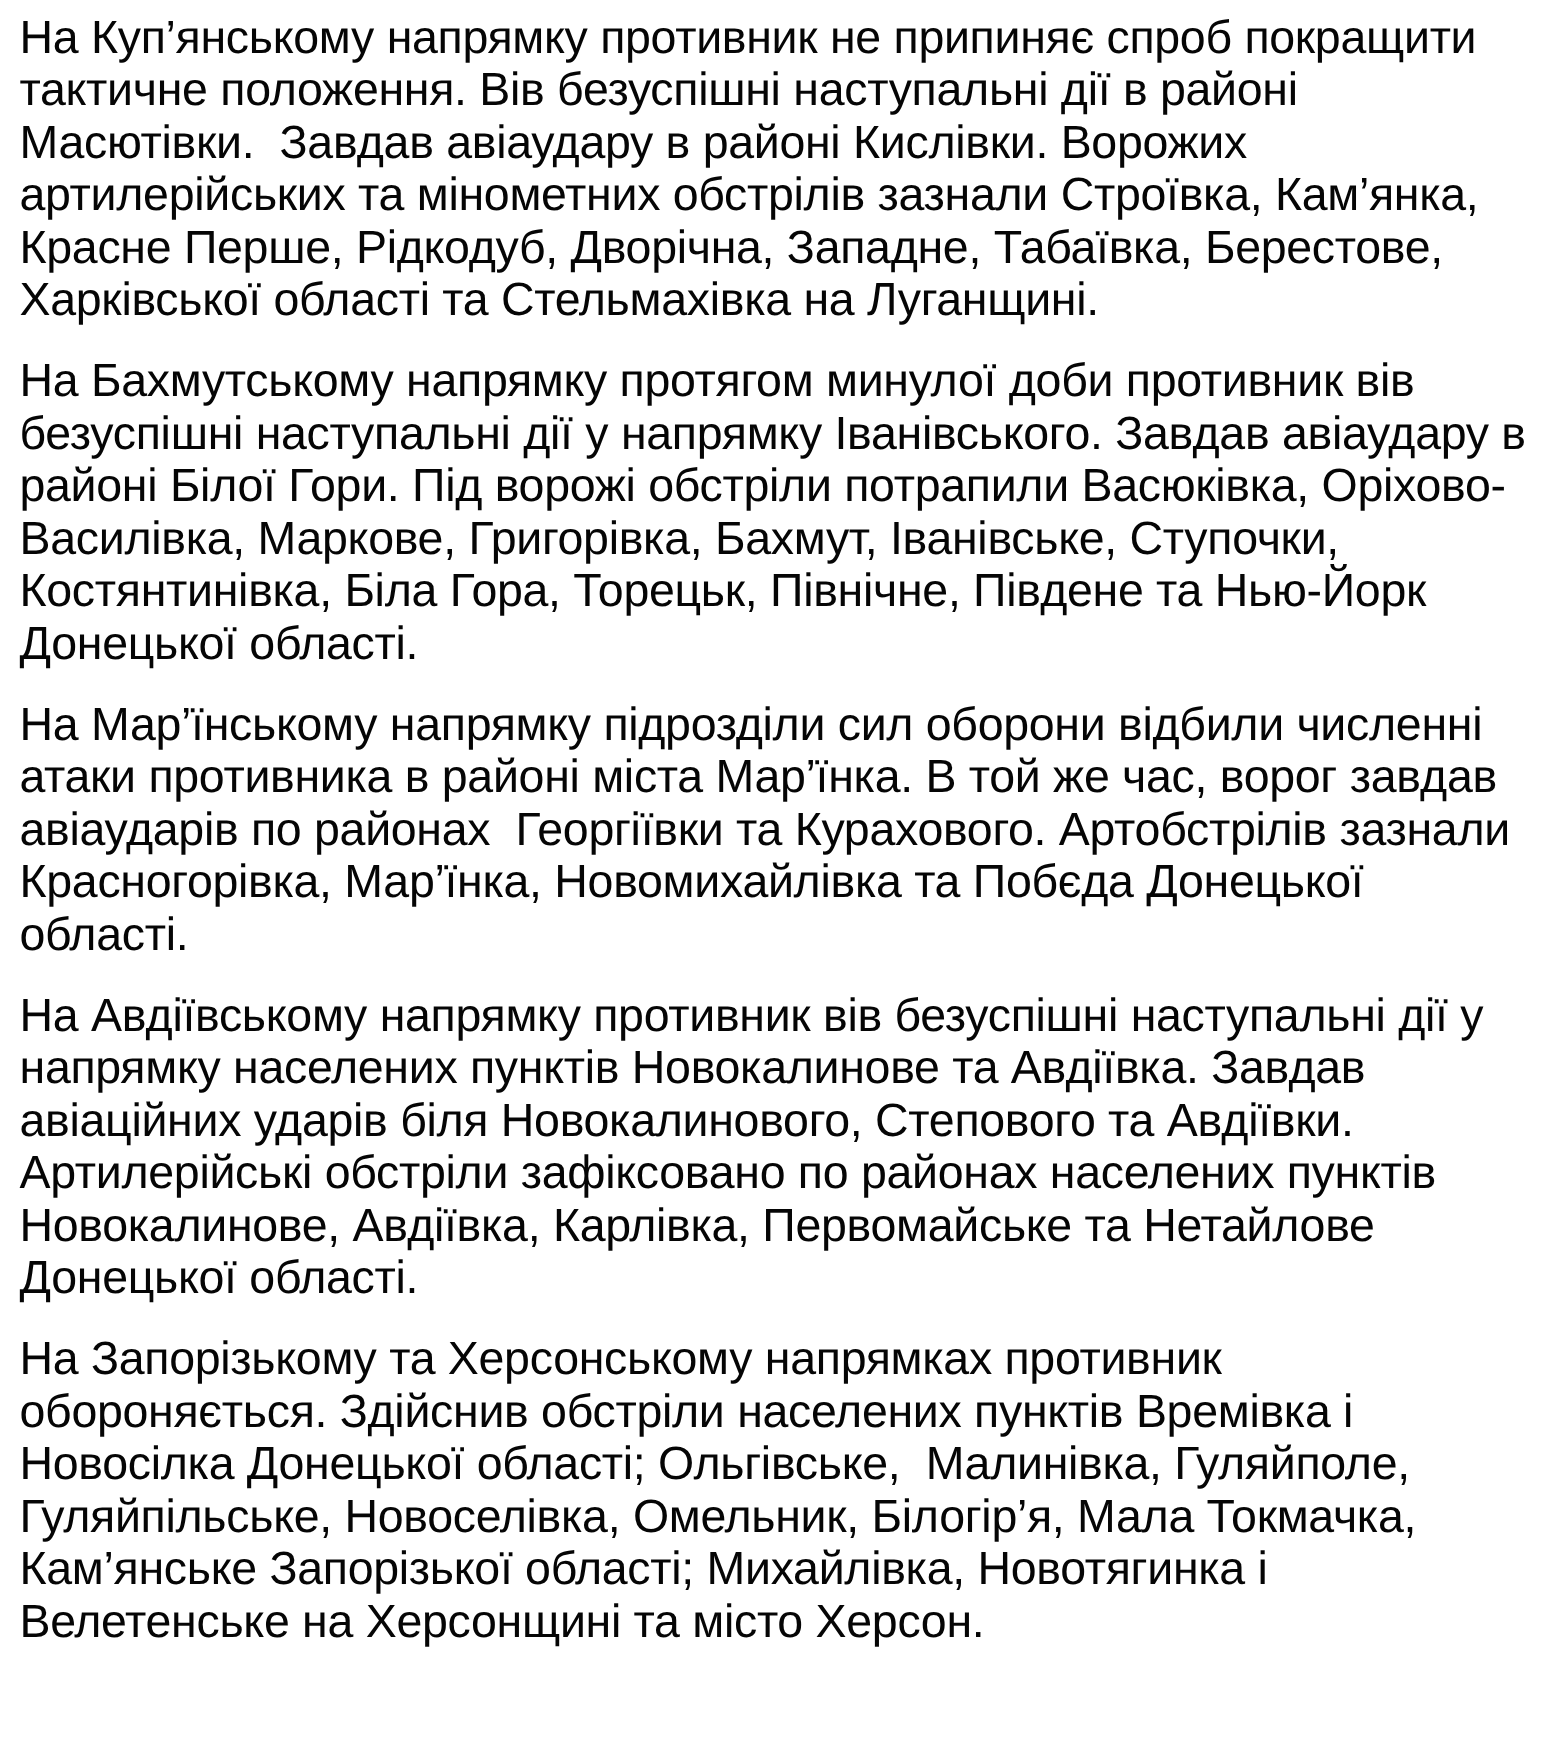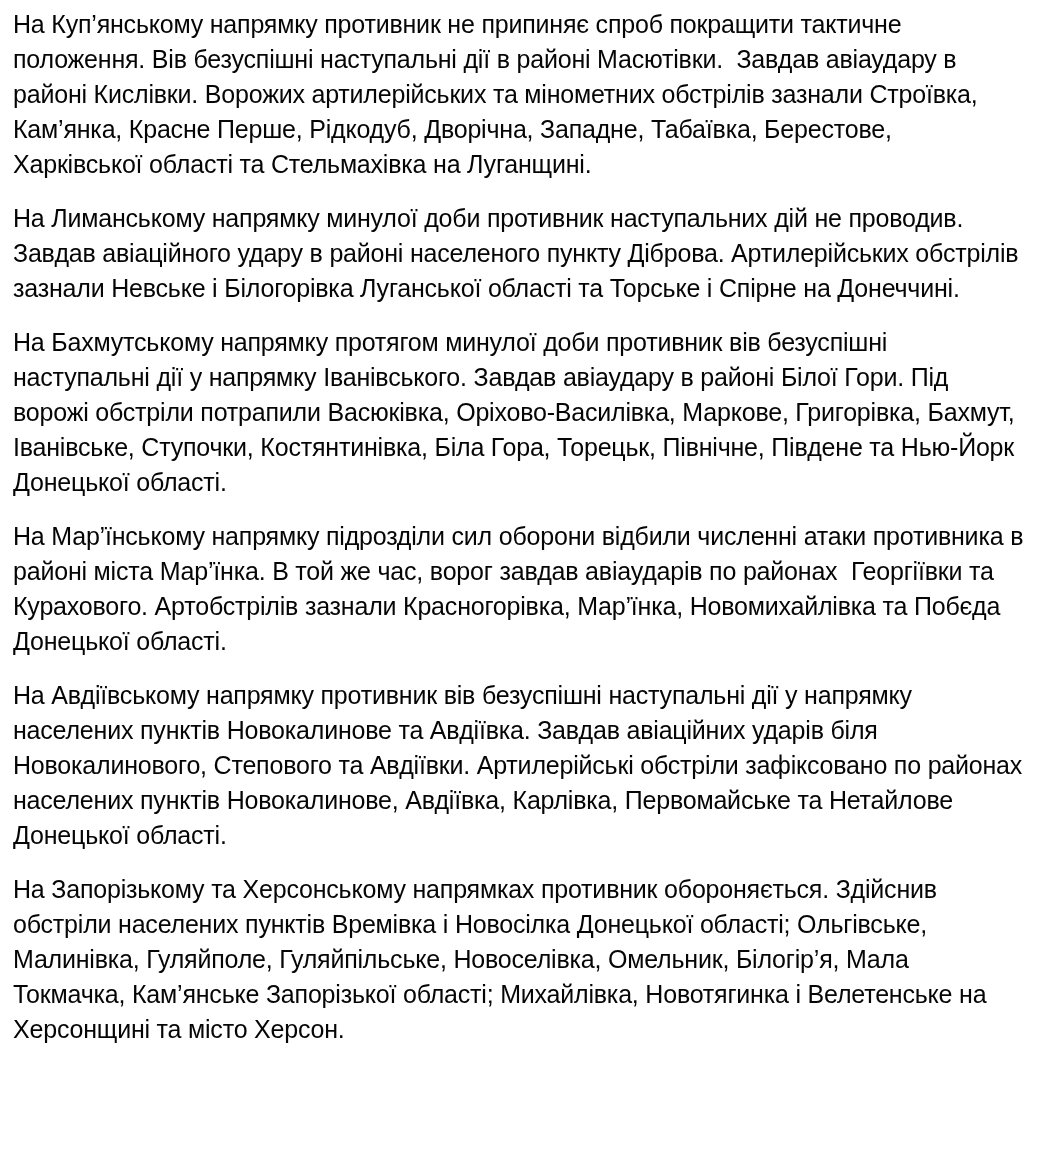--- a/index.html
+++ b/index.html
@@ -8,33 +8,32 @@
     background: #ffffff;
   }
   .report-document {
     width: 1041px;
     min-height: 1172px;
     box-sizing: border-box;
     padding: 7px 14px 0 13px;
     background: #ffffff;
     font-family: "Liberation Sans", "DejaVu Sans", sans-serif;
     color: #050505;
-    font-size: 25px;
+    font-size: 31px;
     line-height: 35px;
     letter-spacing: -0.2px;
   }
   .report-paragraph {
     margin: 0 0 19px 0;
     white-space: pre-wrap;
     word-wrap: break-word;
   }
 </style>
 </head>
 <body>
 
 <main class="report-document">
   <p class="report-paragraph">На Куп’янському напрямку противник не припиняє спроб покращити тактичне положення. Вів безуспішні наступальні дії в районі Масютівки.  Завдав авіаудару в районі Кислівки. Ворожих артилерійських та мінометних обстрілів зазнали Строївка, Кам’янка, Красне Перше, Рідкодуб, Дворічна, Западне, Табаївка, Берестове, Харківської області та Стельмахівка на Луганщині.</p>
-  <p class="report-paragraph">На Лиманському напрямку минулої доби противник наступальних дій не проводив. Завдав авіаційного удару в районі населеного пункту Діброва. Артилерійських обстрілів зазнали Невське і Білогорівка Луганської області та Торське і Спірне на Донеччині.</p>
   <p class="report-paragraph">На Бахмутському напрямку протягом минулої доби противник вів безуспішні наступальні дії у напрямку Іванівського. Завдав авіаудару в районі Білої Гори. Під ворожі обстріли потрапили Васюківка, Оріхово-Василівка, Маркове, Григорівка, Бахмут, Іванівське, Ступочки, Костянтинівка, Біла Гора, Торецьк, Північне, Південе та Нью-Йорк Донецької області.</p>
   <p class="report-paragraph">На Мар’їнському напрямку підрозділи сил оборони відбили численні атаки противника в районі міста Мар’їнка. В той же час, ворог завдав авіаударів по районах  Георгіївки та Курахового. Артобстрілів зазнали Красногорівка, Мар’їнка, Новомихайлівка та Побєда Донецької області.</p>
   <p class="report-paragraph">На Авдіївському напрямку противник вів безуспішні наступальні дії у напрямку населених пунктів Новокалинове та Авдіївка. Завдав авіаційних ударів біля Новокалинового, Степового та Авдіївки. Артилерійські обстріли зафіксовано по районах населених пунктів Новокалинове, Авдіївка, Карлівка, Первомайське та Нетайлове Донецької області.</p>
   <p class="report-paragraph">На Запорізькому та Херсонському напрямках противник обороняється. Здійснив обстріли населених пунктів Времівка і Новосілка Донецької області; Ольгівське,  Малинівка, Гуляйполе, Гуляйпільське, Новоселівка, Омельник, Білогір’я, Мала Токмачка, Кам’янське Запорізької області; Михайлівка, Новотягинка і Велетенське на Херсонщині та місто Херсон.</p>
 </main>
 
 </body></html>

